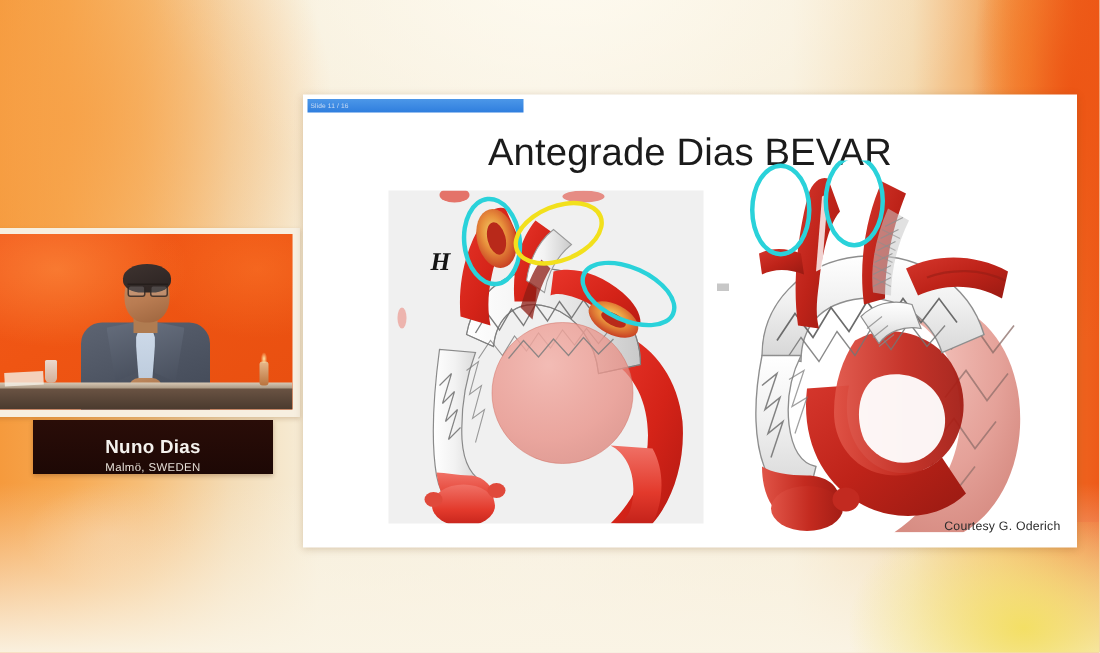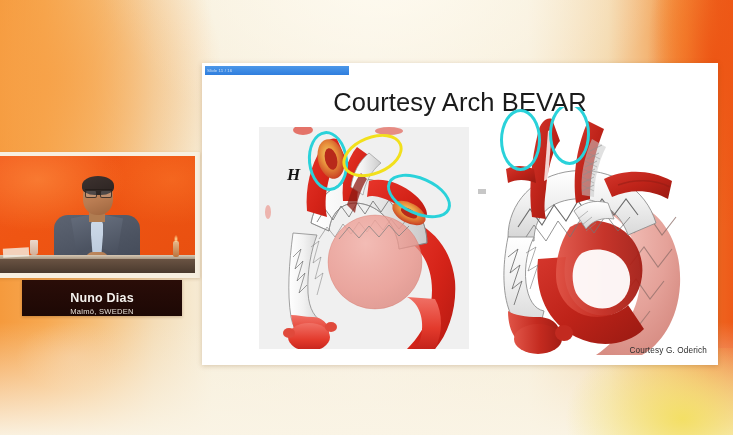--- a/index.html
+++ b/index.html
@@ -256,21 +256,21 @@
   <div id="speaker-location">Malmö, SWEDEN</div>
 </div>
 
 <div id="slide-panel">
 
   <div id="slide-progress-track">
     <div id="slide-progress-fill" style="width: 72%;"></div>
     <div id="slide-progress-label">Slide 11 / 16</div>
   </div>
 
-  <div id="slide-title">Courtesy Arch BEVAR</div>
+  <div id="slide-title">Antegrade Dias BEVAR</div>
 
   <div id="figure-left">
     <svg width="210" height="222" viewBox="0 0 210 222">
       <defs>
         <linearGradient id="redA" x1="0" y1="0" x2="1" y2="1">
           <stop offset="0%" stop-color="#e8352a"></stop>
           <stop offset="55%" stop-color="#d42318"></stop>
           <stop offset="100%" stop-color="#b51a12"></stop>
         </linearGradient>
         <linearGradient id="redSoft" x1="0" y1="0" x2="0" y2="1">

